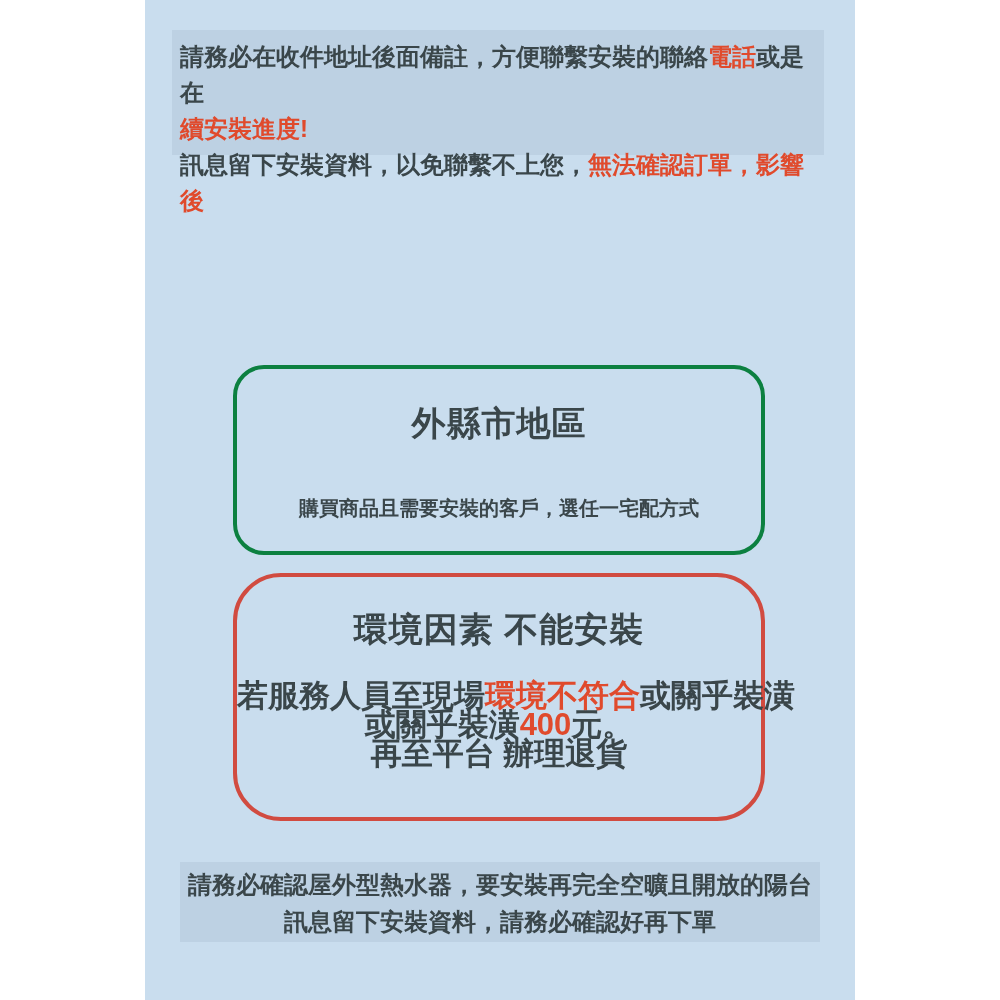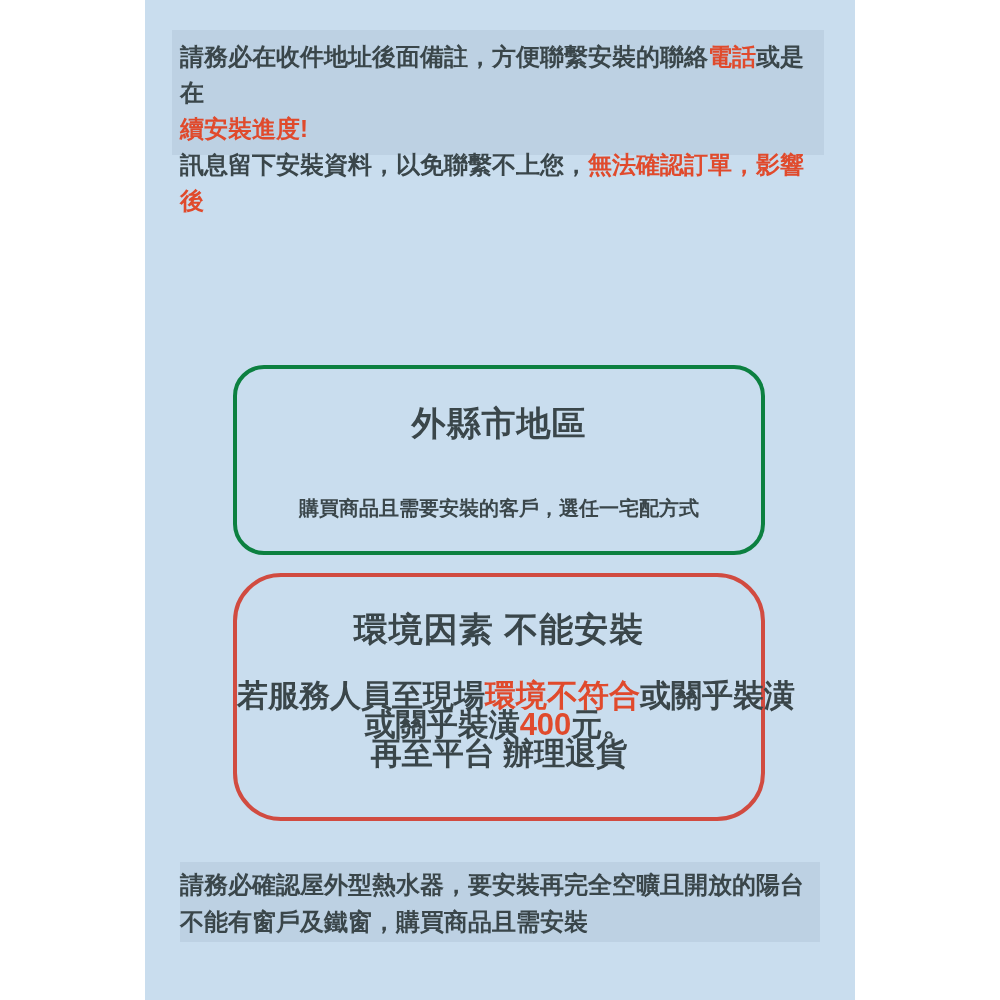--- a/index.html
+++ b/index.html
@@ -43,21 +43,21 @@
     text-align: left;
   }
   .bottom-note {
     left: 35px;
     top: 862px;
     width: 640px;
     height: 80px;
     padding-top: 4px;
     font-size: 24px;
     line-height: 37px;
-    text-align: left;
+    text-align: center;
   }
   .region-box {
     position: absolute;
     left: 88px;
     width: 532px;
     box-sizing: border-box;
     border: 4px solid #333;
     border-radius: 48px;
     text-align: center;
     color: var(--text-dark, #3a464a);
@@ -107,17 +107,17 @@
       <div class="box-title">環境因素 不能安裝</div>
       <div class="box-body">
           <div class="line"><span>若服務人員至現場</span><span class="red">環境不符合</span><span>或關乎裝潢</span></div>
           <div class="line"><span>或關乎裝潢</span><span class="red">400</span><span>元。</span></div>
           <div class="line"><span>再至平台 辦理退貨</span></div>
         </div>
     </div>
 
     <div class="note-block bottom-note">
         <div class="line"><span>請務必確認屋外型熱水器，要安裝再完全空曠且開放的陽台</span></div>
-        <div class="line"><span>不能有窗戶及鐵窗，購買商品且需安裝</span></div>
+        <div class="line"><span>訊息留下安裝資料，請務必確認好再下單</span></div>
       </div>
 
   </div>
 </div>
 
 </body></html>

